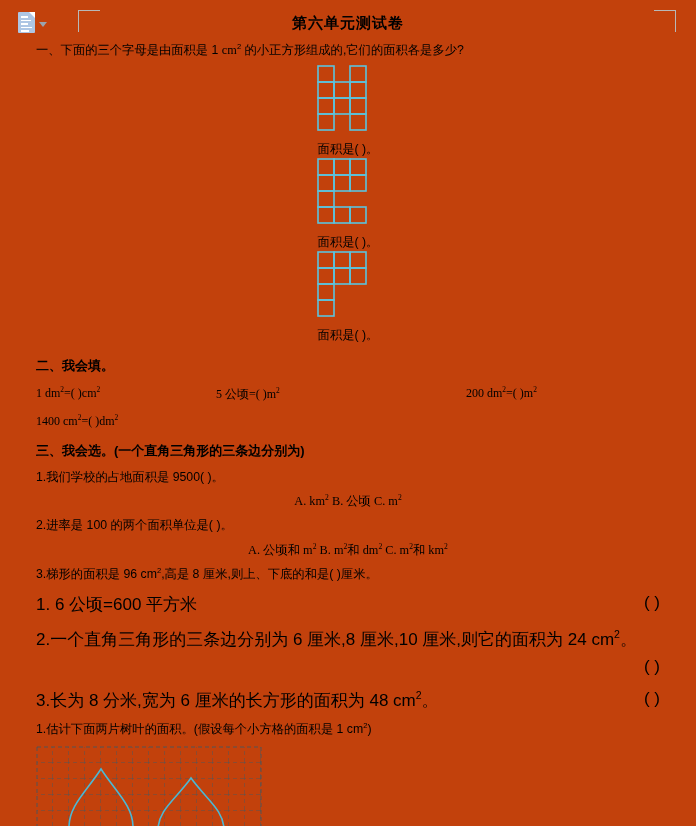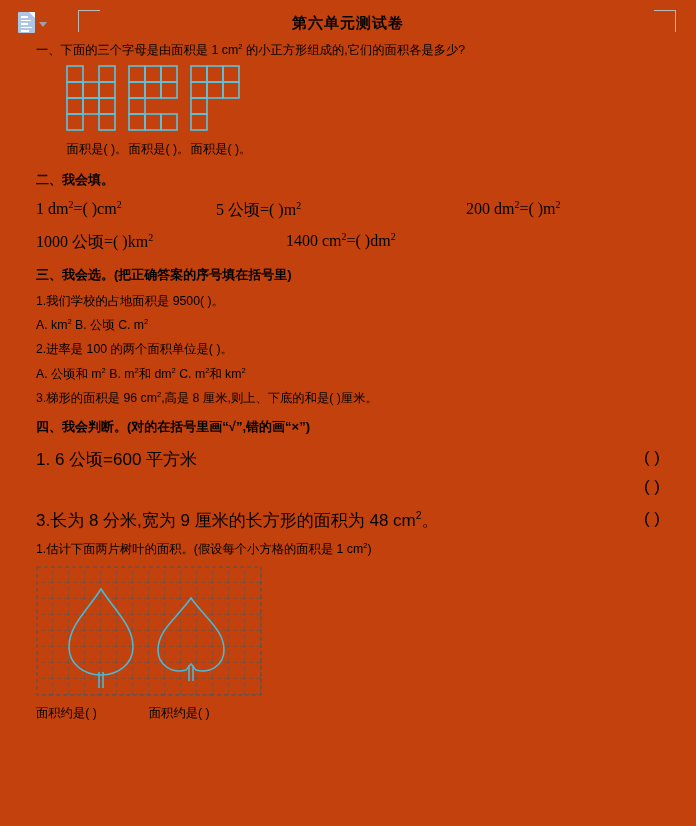--- a/index.html
+++ b/index.html
@@ -67,31 +67,31 @@
   }
 
   .body { padding: 0 36px 0 36px; }
 
   .q-line { font-size: 12.3px; line-height: 1.15; margin: 10px 0 0 0; white-space: nowrap; }
   .sec-head {
     font-size: 13px; font-weight: bold; margin: 13px 0 0 0;
     font-family: Liberation Sans, sans-serif;
   }
   sup { font-size: 0.62em; vertical-align: super; line-height: 0; }
-  .mono { font-family: Liberation Sans, sans-serif; }
-
-  
-  .figs { display: flex; justify-content: flex-start; margin: 8px 0 0 0; padding: 0 30px; }
+  .mono { font-family: Liberation Serif, serif; text-align: center; }
+
+  
+  .figs { display: flex; justify-content: flex-start; margin: 8px 0 0 0; padding: 0 30px; flex-direction: column; }
   .fig { display: flex; flex-direction: column; align-items: center; }
   .fig-svg { display: block; }
   .fig-cap { font-size: 12.3px; margin-top: 10px; white-space: nowrap; }
 
   
   .fill-row {
-    display: flex; font-size: 16px; margin-top: 11px;
+    display: flex; font-size: 12px; margin-top: 11px;
     font-family: "Liberation Serif", "DejaVu Serif", serif;
   }
   .fill-row > span { white-space: nowrap; }
   .fc1 { width: 180px; }
   .fc2 { width: 250px; }
   .fc3 { flex: 1; }
 
   .judge-row { display: flex; font-size: 17px; margin-top: 12px; }
   .judge-text { flex: 1; white-space: nowrap; }
   .judge-paren { width: 58px; text-align: right; white-space: nowrap; }
@@ -187,55 +187,56 @@
 
       <div class="sec-head">二、我会填。</div>
 
       <div class="fill-row">
         <span class="fc1"><span>1  dm</span><sup>2</sup><span>=(        )cm</span><sup>2</sup></span>
         <span class="fc2"><span>5 公顷=(        )m</span><sup>2</sup></span>
         <span class="fc3"><span>200  dm</span><sup>2</sup><span>=(        )m</span><sup>2</sup></span>
       </div>
 
       <div class="fill-row">
-        <span class="fc2"><span>1000 公顷=(        )km</span><sup>2</sup></span>
         <span class="fc3"><span>1400  cm</span><sup>2</sup><span>=(        )dm</span><sup>2</sup></span>
       </div>
 
 
-      <div class="sec-head">三、我会选。(把正确答案的序号填在括号里)</div>
+      <div class="sec-head">三、我会选。(一个直角三角形的三条边分别为)</div>
 
       <div class="q-line">1.我们学校的占地面积是 9500(        )。</div>
       <div class="q-line mono">
         <span>A. km</span><sup>2</sup><span>  B. 公顷    C. m</span><sup>2</sup>
       </div>
 
       <div class="q-line">2.进率是 100 的两个面积单位是(        )。</div>
       <div class="q-line mono">
         <span>A. 公顷和 m</span><sup>2</sup><span>    B. m</span><sup>2</sup><span>和 dm</span><sup>2</sup><span> C. m</span><sup>2</sup><span>和 km</span><sup>2</sup>
       </div>
 
       <div class="q-line">
         <span>3.梯形的面积是 96  cm</span><sup>2</sup><span>,高是 8 厘米,则上、下底的和是(        )厘米。</span>
       </div>
 
-      <div class="sec-head">四、我会判断。(对的在括号里画“√”,错的画“×”)</div>
 
       <div class="judge-row">
         <span class="judge-text">1. 6 公顷=600 平方米</span>
         <span class="judge-paren">(     )</span>
       </div>
 
+      <div class="judge-row">
+        <span class="judge-text"><span>2.一个直角三角形的三条边分别为 6 厘米,8 厘米,10 厘米,则它的面积为 24 cm</span><sup>2</sup><span>。</span></span>
+      </div>
       <div class="judge-row" style="margin-top:6px;">
         <span class="judge-text"></span>
         <span class="judge-paren">(     )</span>
       </div>
 
       <div class="judge-row">
-        <span class="judge-text"><span>3.长为 8 分米,宽为 9 厘米的长方形的面积为 48  cm</span><sup>2</sup><span>。</span></span>
+        <span class="judge-text"><span>3.长为 8 分米,宽为 6 厘米的长方形的面积为 48  cm</span><sup>2</sup><span>。</span></span>
         <span class="judge-paren">(     )</span>
       </div>
 
 
       <div class="q-line">
         <span>1.估计下面两片树叶的面积。(假设每个小方格的面积是 1  cm</span><sup>2</sup><span>)</span>
       </div>
 
       <div class="grid-wrap">
         <svg width="226" height="130" viewBox="0 0 226 130">

